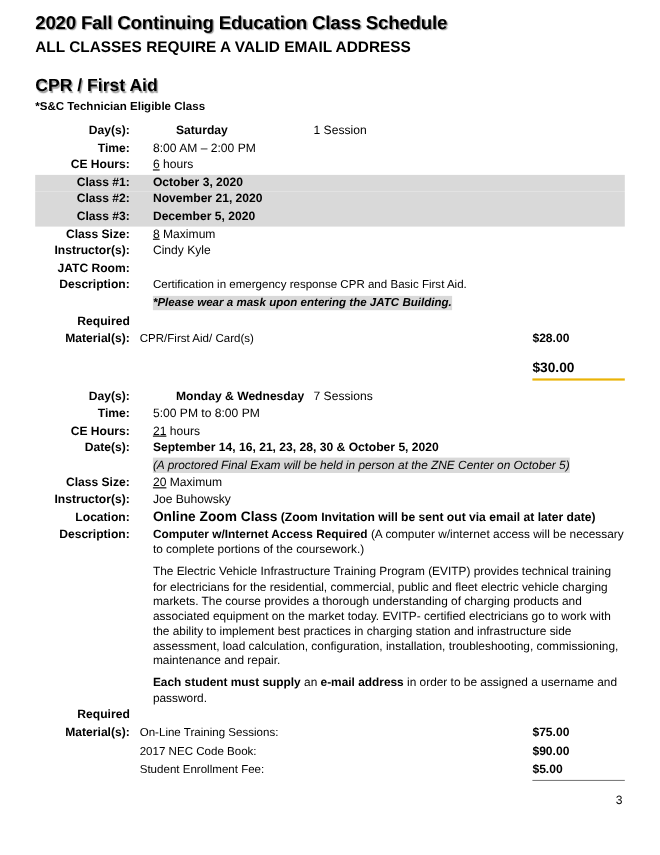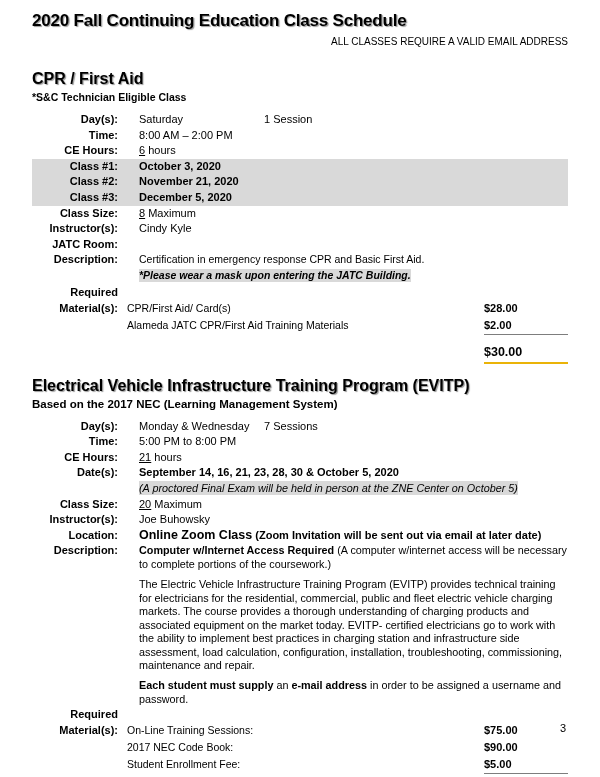--- a/index.html
+++ b/index.html
@@ -14,41 +14,41 @@
     position:relative;
     width:600px; height:746px;
     padding:10px 32px 0 32px;
     background:#fff;
   }
   .doc-title {
     font-size:17px; font-weight:bold; letter-spacing:-0.2px;
     text-shadow:1.2px 1.2px 1px #9a9a9a;
     line-height:22px;
   }
-  .doc-subtitle { font-size:10px; font-weight:normal; margin-top:3px; line-height:14px;text-align:right; }
+  .doc-subtitle { font-size:14px; font-weight:bold; margin-top:3px; line-height:14px; }
 
   .section-heading {
     font-size:16px; font-weight:bold; line-height:20px;
     text-shadow:1.2px 1.2px 1px #9a9a9a;
   }
   .cpr-heading-wrap { margin-top:20px; }
   .evitp-heading-wrap { margin-top:12px; }
   .section-subnote { font-size:10.5px; font-weight:bold; margin-top:2px; line-height:13px; }
   .evitp-subnote { font-size:11.5px; }
 
   .details { margin-top:8px; }
   .row {
     display:grid; grid-template-columns:86px 1fr; column-gap:21px;
     font-size:11px; line-height:15.6px; align-items:baseline;
   }
   .row .lbl { font-weight:bold; text-align:right; white-space:nowrap; }
   .row .val {}
   .row.hl { background:var(--highlight, #d9d9d9); }
   .row.hl .val { font-weight:bold; }
-  .day-val { display:inline-block; width:125px; font-weight:normal; }
+  .day-val { display:inline-block; width:125px; font-weight:bold;margin-left:21px; }
   .num-u { text-decoration:underline; }
   .small-val { font-size:10.5px; }
 
   .inline-hl {
     display:inline-block;
     background:var(--highlight, #d9d9d9);
     font-size:10.5px; line-height:13.5px;
   }
   .mask-note { font-weight:bold; font-style:italic; }
   .exam-note { font-style:italic; font-size:10.8px; line-height:14px; }
@@ -138,38 +138,29 @@
       </div>
       <div class="row req-row">
         <div class="lbl">Required</div>
         <div class="val"></div>
       </div>
       <div class="mat-row">
         <div class="lbl">Material(s):</div>
         <div class="name">CPR/First Aid/ Card(s)</div>
         <div class="price">$28.00</div>
       </div>
-      <div class="mat-row">
-        <div class="lbl"></div>
-        <div class="name">Alameda JATC CPR/First Aid Training Materials</div>
-        <div class="price price-u">$2.00</div>
-      </div>
       <div class="mat-row total-row">
         <div class="lbl"></div>
         <div class="name"></div>
         <div class="price">$30.00</div>
       </div>
     </div>
   </section>
 
   <section>
-    <div class="evitp-heading-wrap">
-      <div class="section-heading">Electrical Vehicle Infrastructure Training Program (EVITP)</div>
-      <div class="section-subnote evitp-subnote">Based on the 2017 NEC (Learning Management System)</div>
-    </div>
 
     <div class="details">
       <div class="row">
         <div class="lbl">Day(s):</div>
         <div class="val"><span class="day-val">Monday &amp; Wednesday</span><span>7 Sessions</span></div>
       </div>
       <div class="row">
         <div class="lbl">Time:</div>
         <div class="val">5:00 PM to 8:00 PM</div>
       </div>

